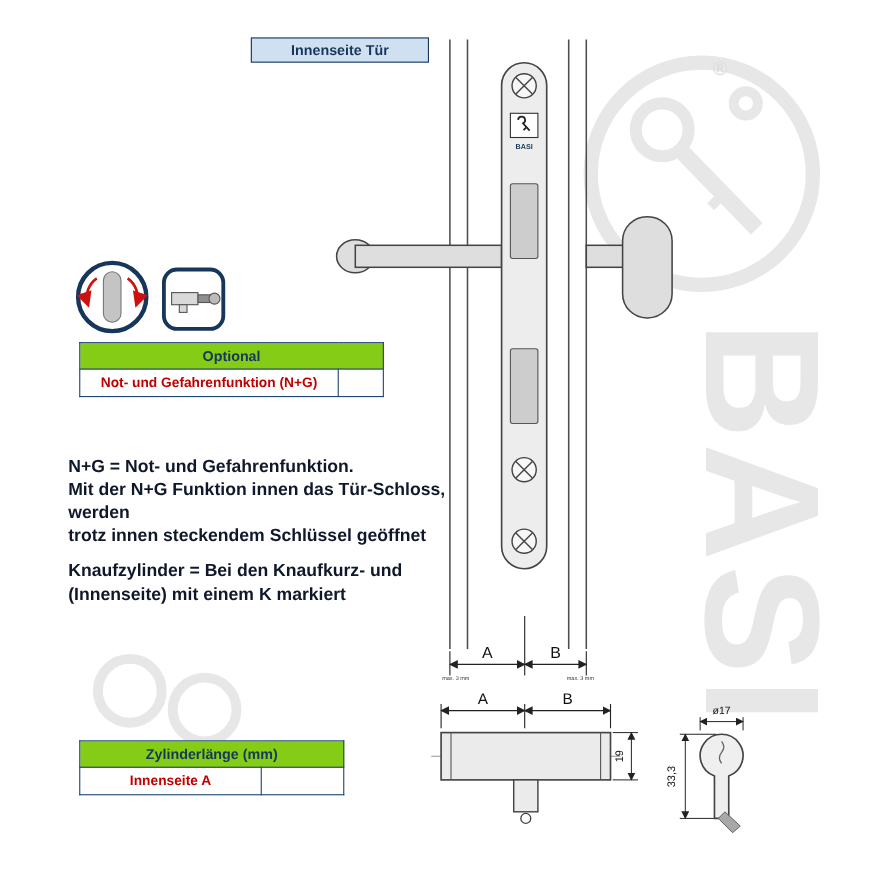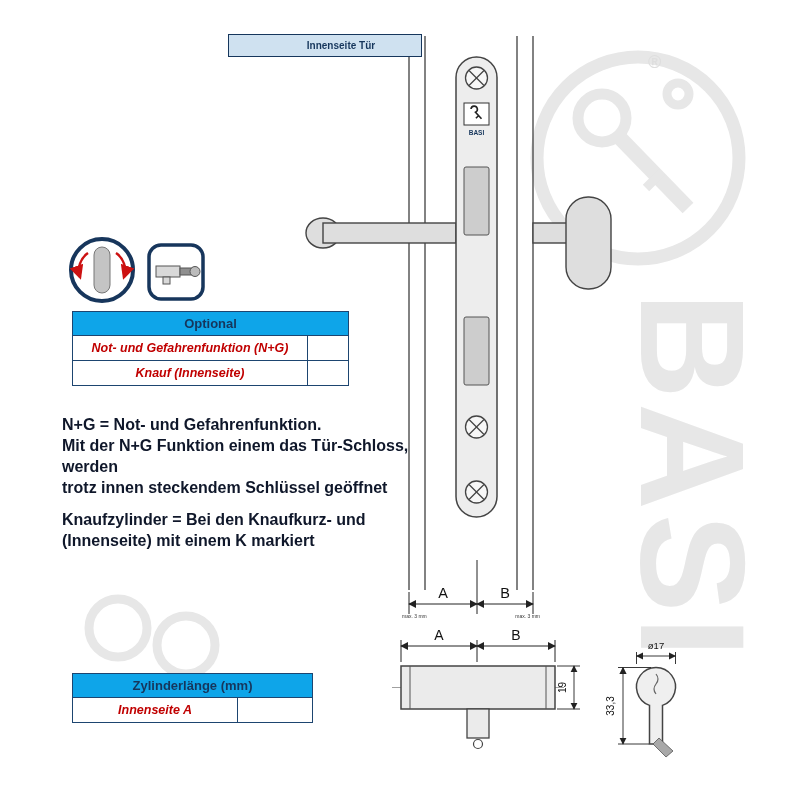--- a/index.html
+++ b/index.html
@@ -5,27 +5,27 @@
   html,body{margin:0;padding:0;background:#fff;}
   .page{position:relative;width:800px;height:800px;background:#ffffff;overflow:hidden;
         font-family:"Liberation Sans", sans-serif;}
   .abs{position:absolute;}
   .wm{z-index:0;pointer-events:none;}
   .fg{z-index:2;}
   .wm-basi{position:absolute;left:618px;top:292px;z-index:0;color:#e7e7e7;font-weight:bold;
            font-size:148px;writing-mode:vertical-rl;letter-spacing:4px;line-height:1;pointer-events:none;}
   .wm-reg{position:absolute;left:648px;top:52px;z-index:0;color:#dedede;font-weight:bold;font-size:18px;pointer-events:none;}
   .label-box{position:absolute;z-index:3;width:160px;height:21px;background:#cfe1f0;border:1px solid #16365c;
-             color:#16365c;font-weight:bold;font-size:10px;text-align:center;line-height:21px;padding-left:32px;}
+             color:#16365c;font-weight:bold;font-size:13px;text-align:center;line-height:21px;}
   .lb-inner{left:228px;top:34px;}
   .lb-outer{left:545px;top:34px;}
   table.doc{position:absolute;z-index:3;border-collapse:collapse;table-layout:fixed;background:#fff;}
   table.doc th,table.doc td{border:1.4px solid #1d4570;padding:0;}
-  table.doc th{background:#0ea5e9;color:#16365c;font-size:13px;font-weight:bold;height:23px;text-align:center;}
-  table.doc td.lbl{color:#c00000;font-style:italic;font-weight:bold;font-size:12.5px;text-align:center;height:24px;}
+  table.doc th{background:#84cc16;color:#16365c;font-size:13px;font-weight:bold;height:23px;text-align:center;}
+  table.doc td.lbl{color:#c00000;font-weight:bold;font-size:12.5px;text-align:center;height:24px;}
   table.doc td.val{background:#fff;}
   .tbl-optional{left:72px;top:311px;width:276px;}
   .tbl-length{left:72px;top:673px;width:240px;padding-left:40px;}
   .note{position:absolute;z-index:3;left:62px;width:380px;text-align:left;color:#0f172a;
         font-weight:bold;font-size:16px;line-height:21px;}
   .note1{top:414px;}
   .note2{top:509px;}
   .note span{display:block;}
   svg text{font-family:"Liberation Sans", sans-serif;}
 </style>
@@ -140,30 +140,26 @@
         <col style="width:41px">
       </colgroup>
     <tbody>
         <tr>
           <th colspan="2">Optional</th>
         </tr>
     <tr>
       <td class="lbl">Not- und Gefahrenfunktion (N+G)</td>
       <td class="val"></td>
     </tr>
-    <tr>
-      <td class="lbl">Knauf (Innenseite)</td>
-      <td class="val"></td>
-    </tr>
   </tbody>
     </table>
 
   <div class="note note1">
     <span>N+G = Not- und Gefahrenfunktion.</span>
-    <span>Mit der N+G Funktion einem das Tür-Schloss,</span>
+    <span>Mit der N+G Funktion innen das Tür-Schloss,</span>
     <span>werden</span>
     <span>trotz innen steckendem Schlüssel geöffnet</span>
   </div>
   <div class="note note2">
     <span>Knaufzylinder = Bei den Knaufkurz- und</span>
     <span>(Innenseite) mit einem K markiert</span>
   </div>
 
   <table class="doc tbl-length">
     <colgroup>

